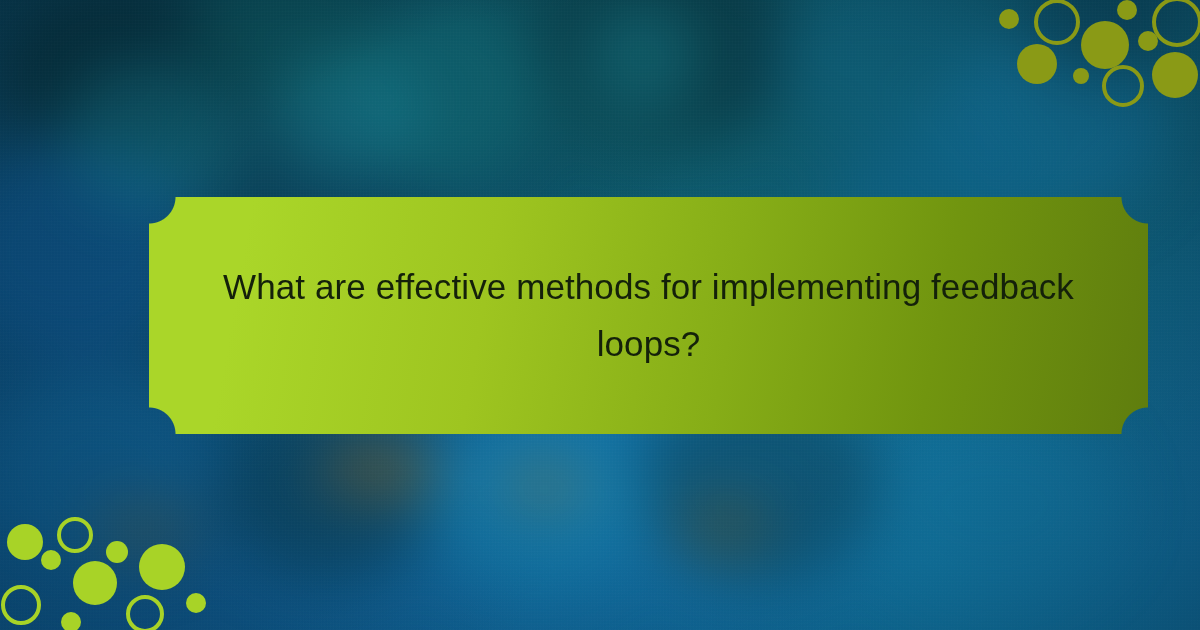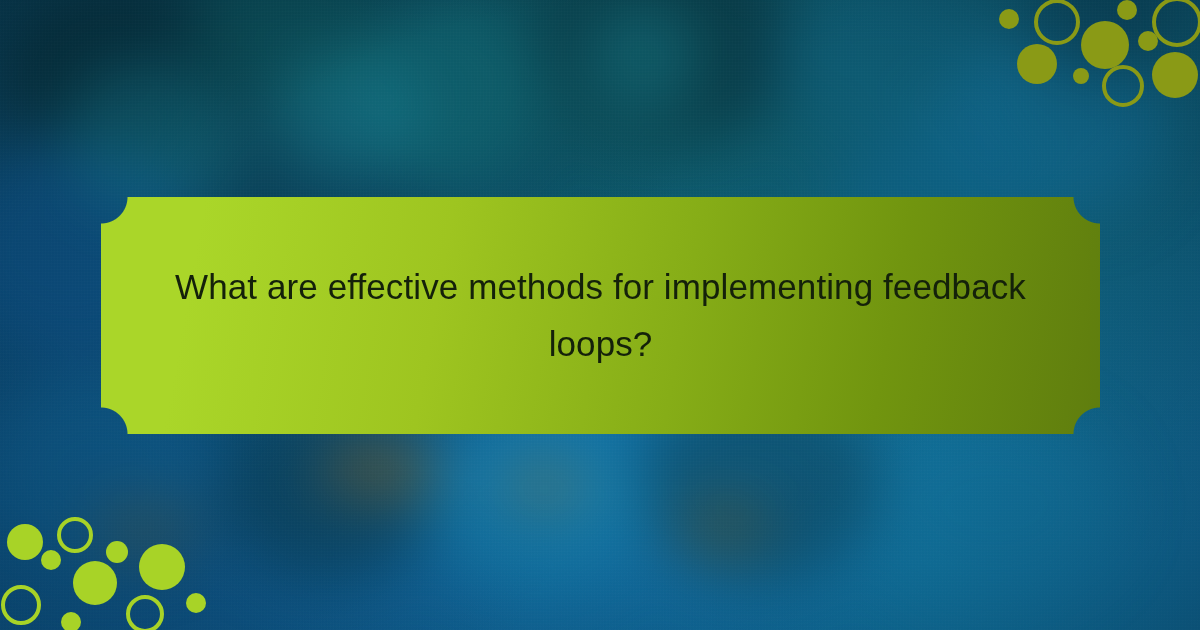--- a/index.html
+++ b/index.html
@@ -149,17 +149,17 @@
       <div class="dot" style="width: 22px; height: 22px; left: 106px; top: 31px; background: rgb(168, 211, 39);"></div>
       <div class="dot" style="width: 46px; height: 46px; left: 139px; top: 34px; background: rgb(168, 211, 39);"></div>
       <div class="dot" style="width: 20px; height: 20px; left: 41px; top: 40px; background: rgb(168, 211, 39);"></div>
       <div class="dot ring" style="width: 40px; height: 40px; left: 1px; top: 75px; border: 4px solid rgb(168, 211, 39);"></div>
       <div class="dot" style="width: 44px; height: 44px; left: 73px; top: 51px; background: rgb(168, 211, 39);"></div>
       <div class="dot" style="width: 20px; height: 20px; left: 61px; top: 102px; background: rgb(168, 211, 39);"></div>
       <div class="dot ring" style="width: 38px; height: 38px; left: 126px; top: 85px; border: 4px solid rgb(168, 211, 39);"></div>
       <div class="dot" style="width: 20px; height: 20px; left: 186px; top: 83px; background: rgb(168, 211, 39);"></div>
     </div>
 
-  <div class="question-card" style="background: linear-gradient(100deg, rgb(170, 214, 41) 0%, rgb(170, 214, 41) 10%, rgb(158, 197, 32) 34%, rgb(134, 173, 23) 58%, rgb(113, 149, 15) 78%, rgb(95, 125, 14) 100%);">
+  <div class="question-card" style="background: linear-gradient(100deg, rgb(170, 214, 41) 0%, rgb(170, 214, 41) 10%, rgb(158, 197, 32) 34%, rgb(134, 173, 23) 58%, rgb(113, 149, 15) 78%, rgb(95, 125, 14) 100%); margin-left: 48px;">
     <div class="question-text" style="color: rgb(20, 33, 10);">What are effective methods for implementing feedback loops?</div>
   </div>
 
 </div>
 
 </body></html>

